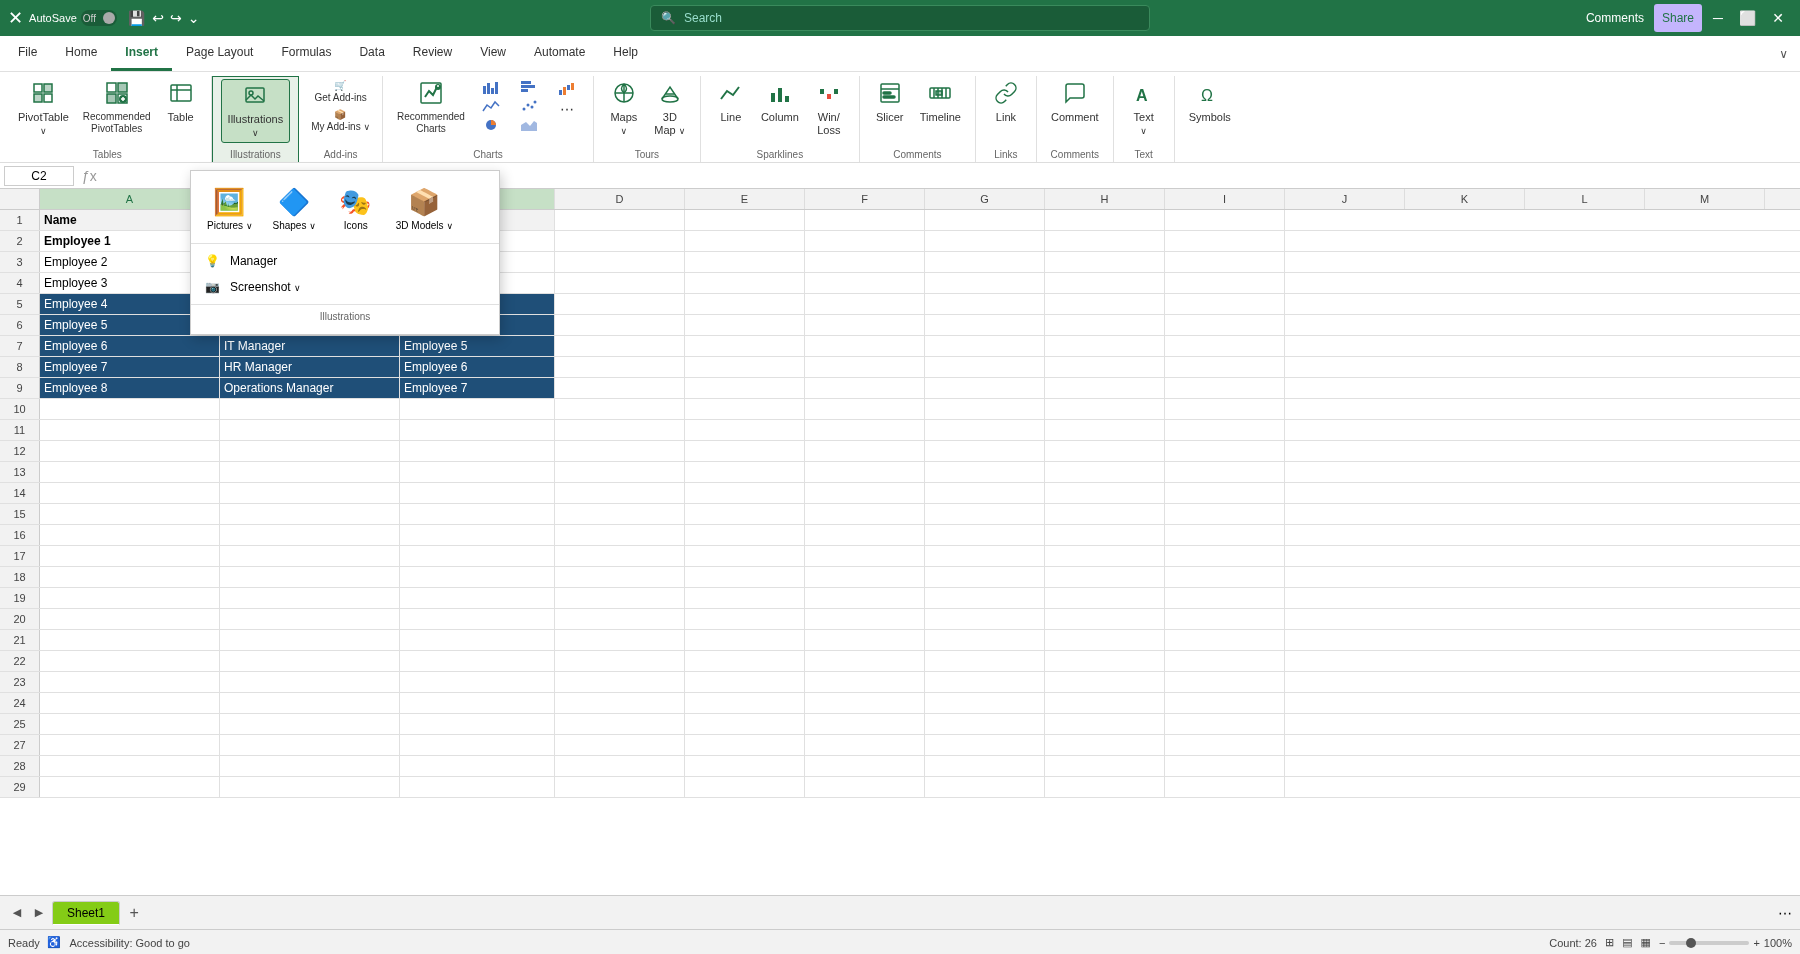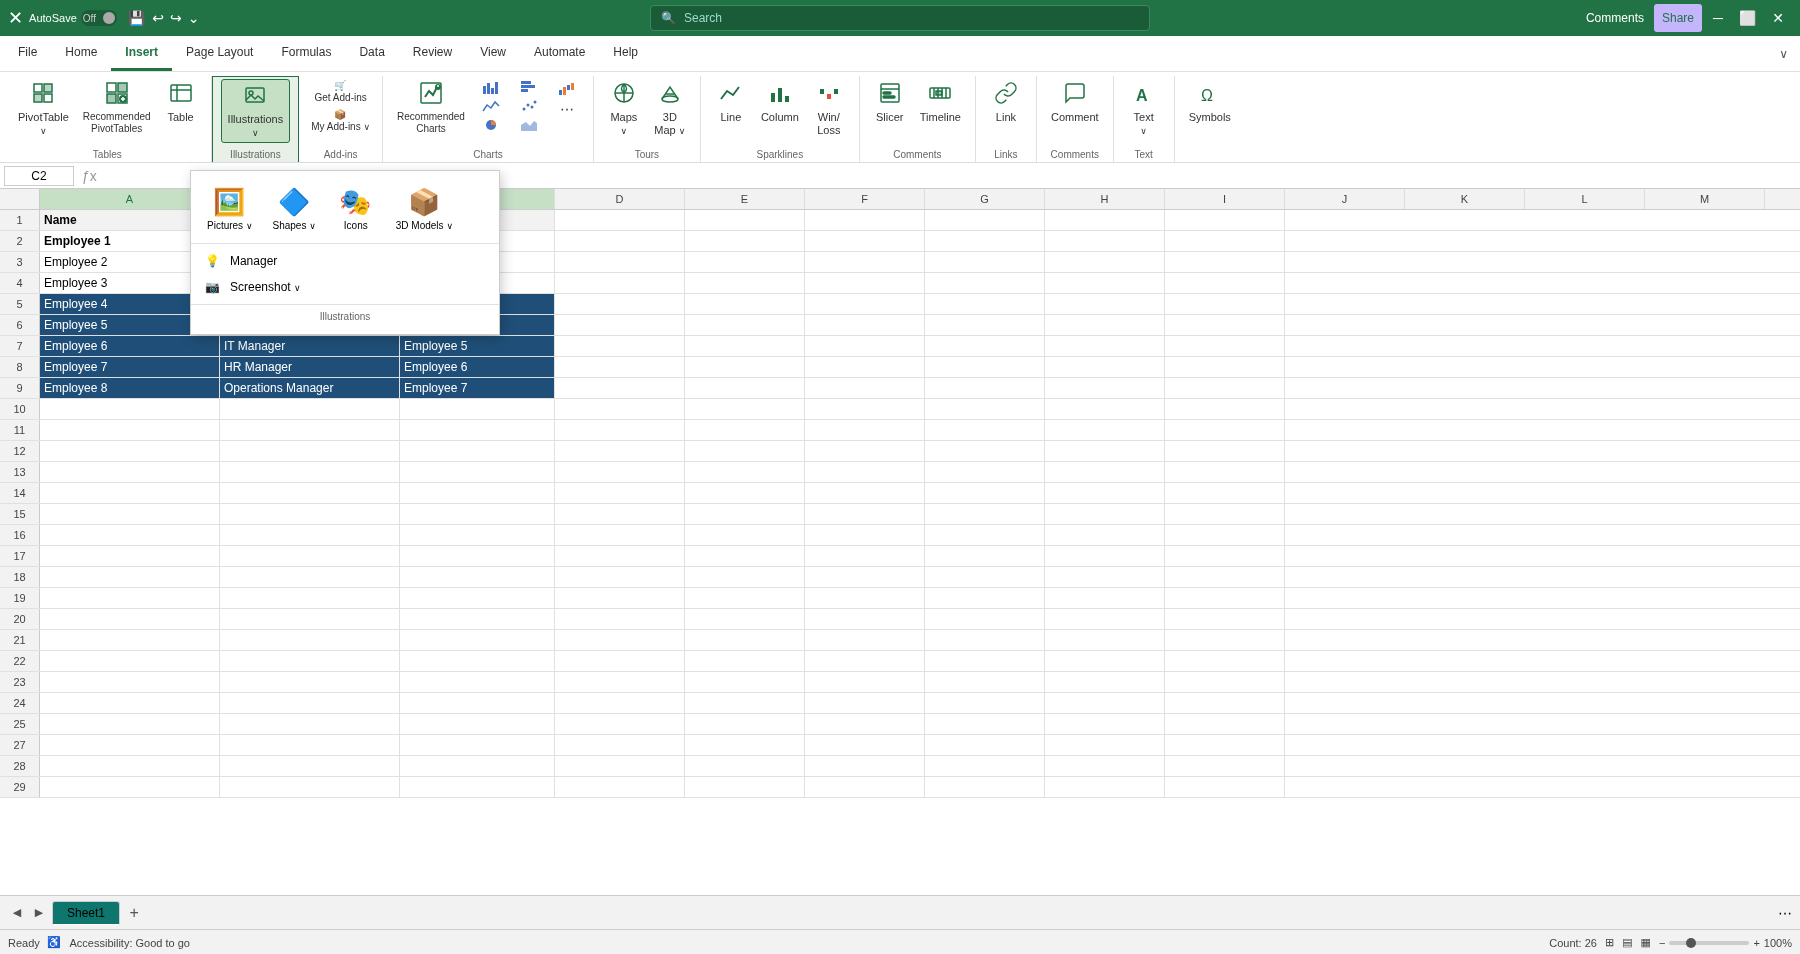--- a/index.html
+++ b/index.html
@@ -344,21 +344,21 @@
     .sheet-tab {
       padding: 4px 14px;
       background: #e0e0e0;
       border: 1px solid #ccc;
       border-bottom: none;
       cursor: pointer;
       font-size: 12px;
       border-radius: 3px 3px 0 0;
     }
     .sheet-tab.active {
-      background: #0f766e;
+      background: #84cc16;
       border-bottom: 1px solid #fff;
       margin-bottom: -1px;
     }
     .add-sheet {
       width: 20px;
       height: 20px;
       display: flex;
       align-items: center;
       justify-content: center;
       cursor: pointer;

